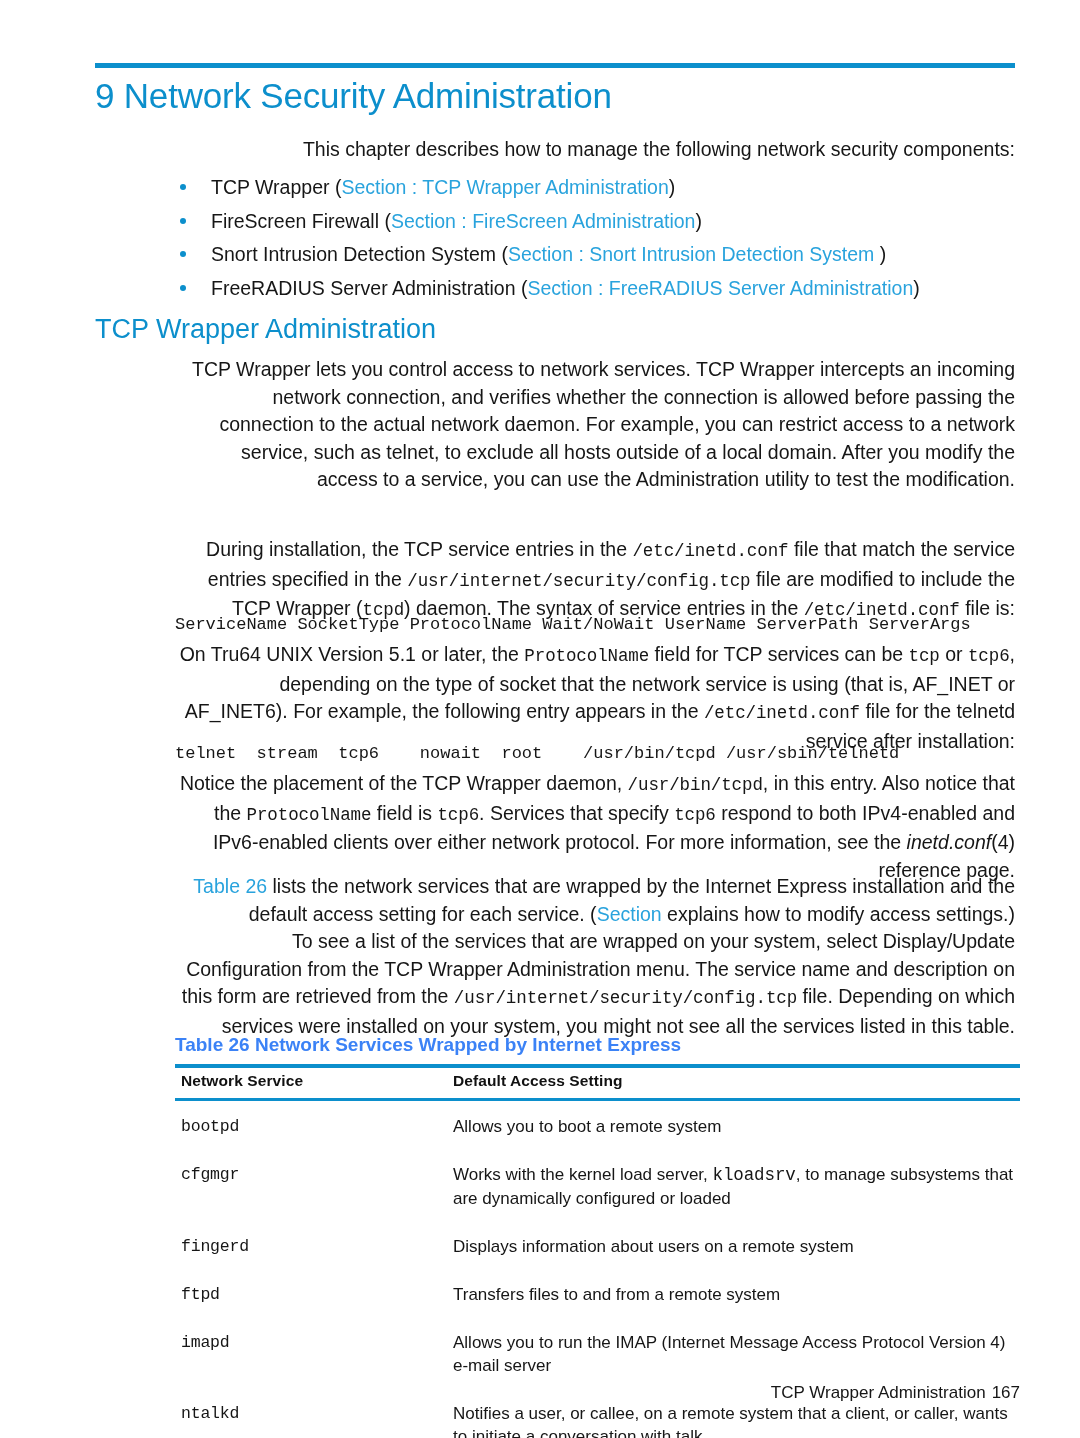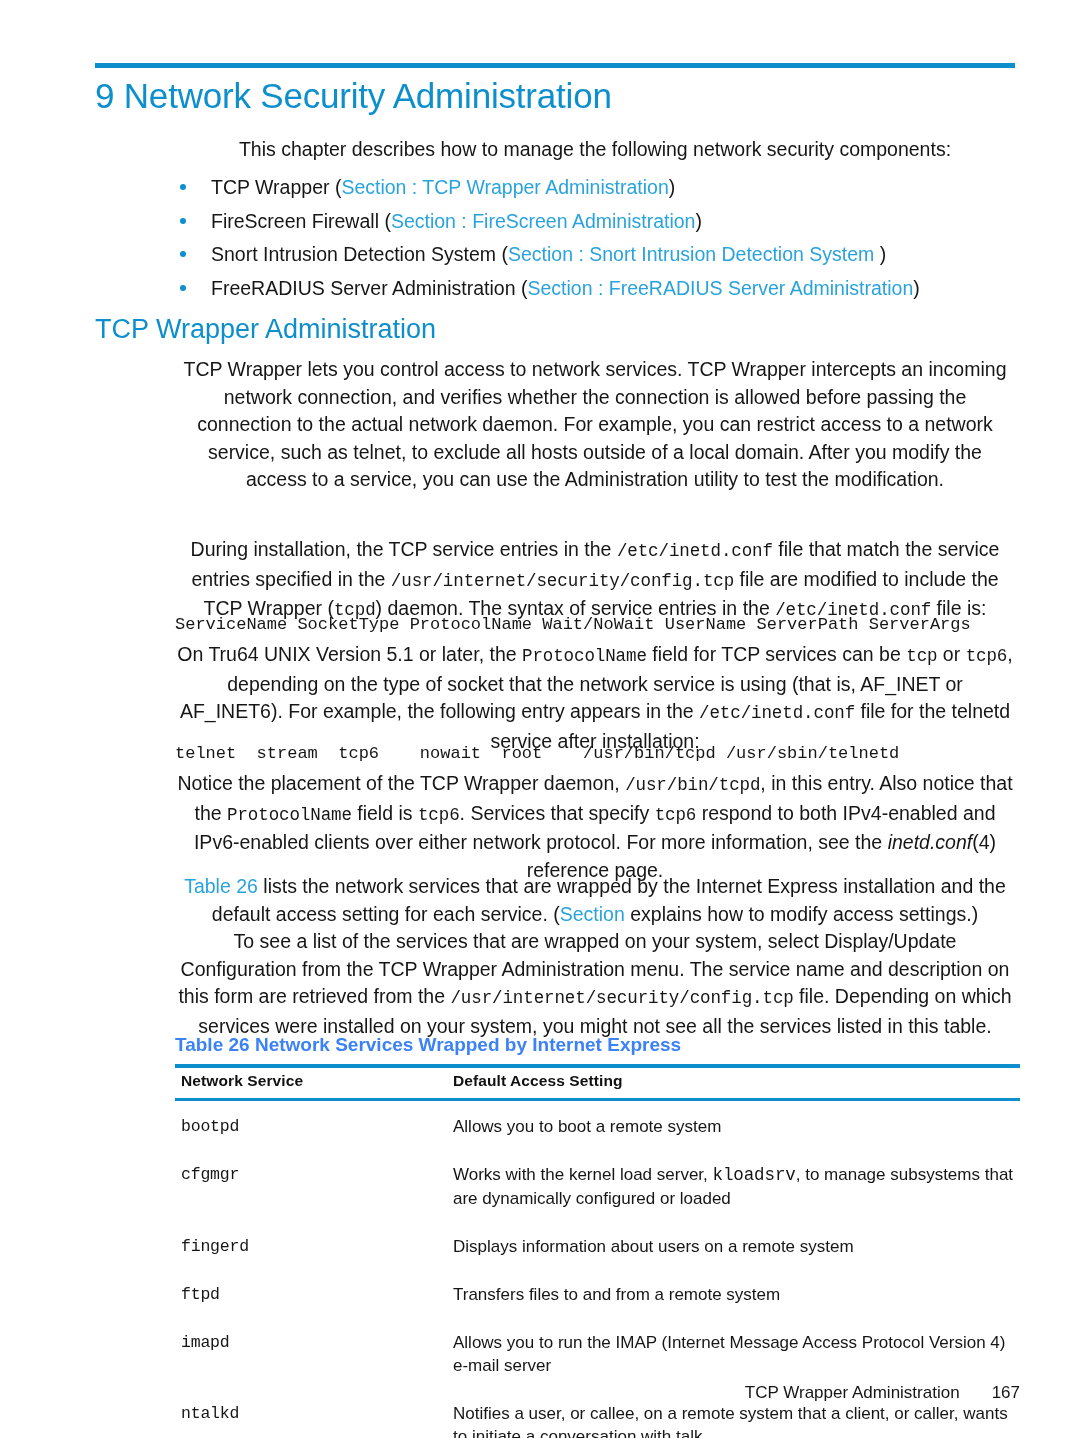--- a/index.html
+++ b/index.html
@@ -48,21 +48,21 @@
   
   .body-col {
     position: absolute;
     left: 175px;
     width: 840px;
   }
   p.body {
     margin: 0;
     font-size: 19.5px;
     line-height: 27.5px;
-    text-align: center;
+    text-align: right;
     color: #161616;
   }
 
   .intro {
     top: 136px;
   }
 
   
   .bullets {
     position: absolute;
@@ -212,21 +212,21 @@
   .footer {
     position: absolute;
     left: 175px;
     top: 1382px;
     width: 845px;
     font-size: 17px;
     line-height: 22px;
     color: #161616;
     text-align: right;
   }
-  .footer .pgnum { margin-left: 32px; }
+  .footer .pgnum { margin-left: 6px; }
 </style>
 </head>
 <body>
 
 <div class="page">
 
   <div class="top-rule"></div>
 
   <div class="chapter-title">9 Network Security Administration</div>
 

